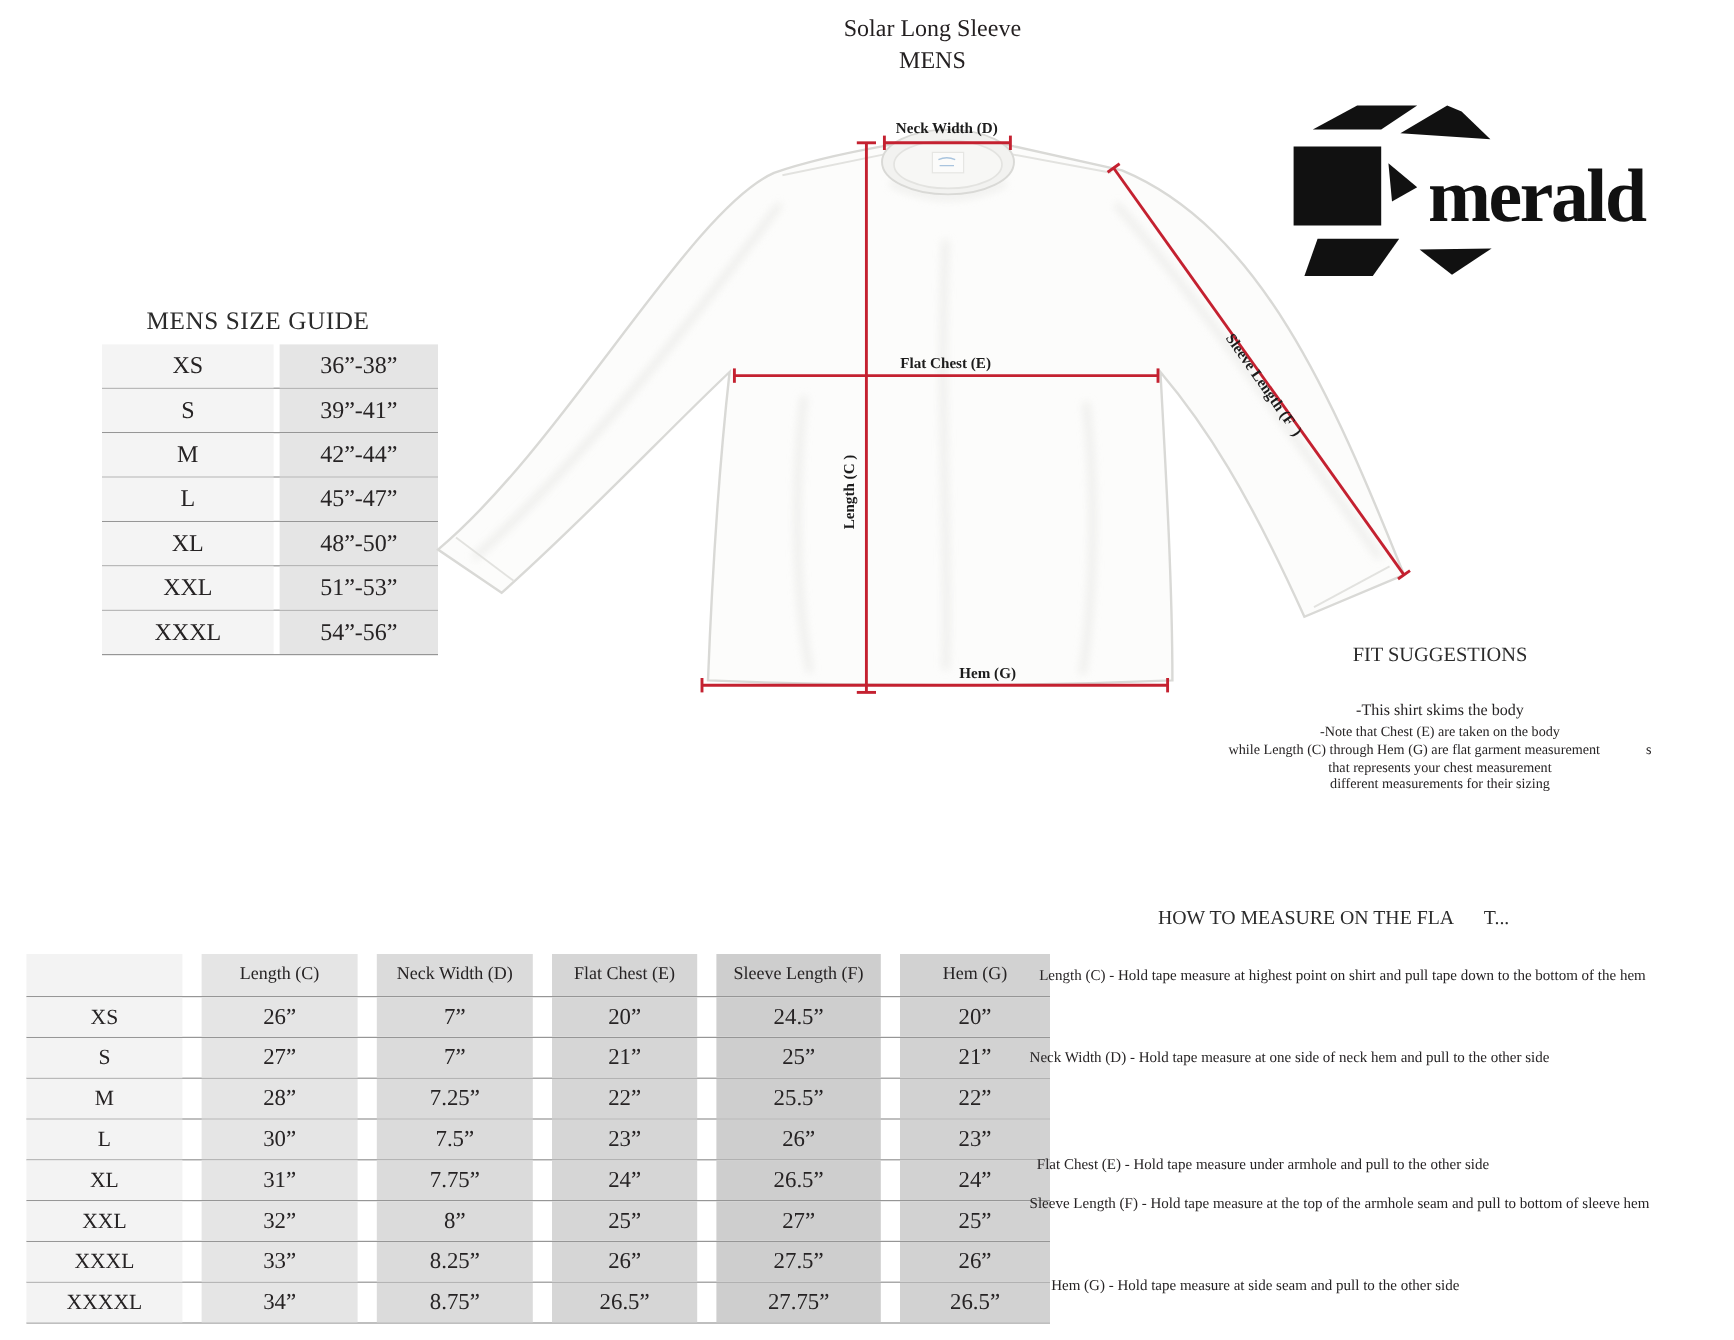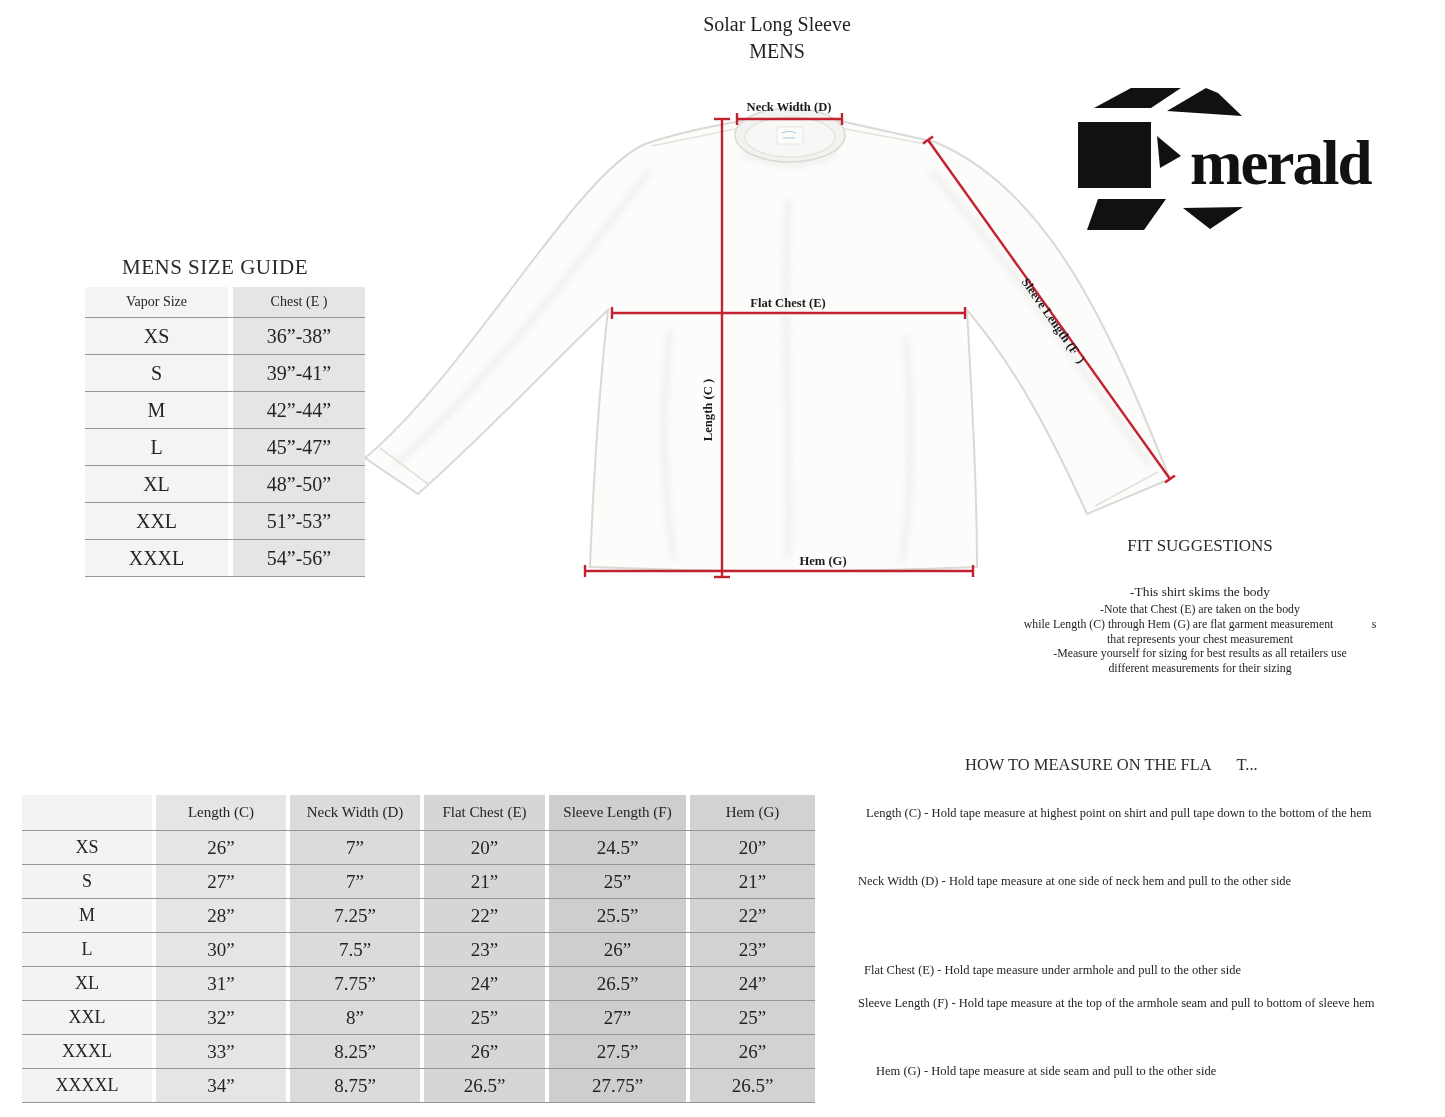--- a/index.html
+++ b/index.html
@@ -32,21 +32,21 @@
 
   
   .fit-heading{left:1040px;top:536px;width:320px;text-align:center;font-size:17px;color:#2b2b2b;}
   .fit-lines{left:955px;top:583px;width:490px;text-align:center;}
   .fit-line-big{font-size:13.4px;line-height:17px;margin-bottom:2px;}
   .fit-line{font-size:11.8px;line-height:14.8px;white-space:pre;}
 
   
   .spec-title{left:155px;top:756px;font-size:19px;color:#2b2b2b;}
   .spec{left:22px;top:795px;}
-  .sp-row{display:grid;grid-template-columns:130px 130px 130px 121px 137px 125px;column-gap:4px;
+  .sp-row{display:grid;grid-template-columns:130px 130px 130px 121px 137px 125px;column-gap:16px;
           border-bottom:1.6px solid #969696;box-sizing:border-box;height:34px;}
   .sp-row.head{height:36px;}
   .sp-row>div{display:flex;align-items:center;justify-content:center;}
   .sp-c0{background:#f3f3f3;}
   .sp-c1{background:#e5e5e5;}
   .sp-c2{background:#dbdbdb;}
   .sp-c3{background:#d6d6d6;}
   .sp-c4{background:#cecece;}
   .sp-c5{background:#d2d2d2;}
   .sp-row.head>div{font-size:15px;}
@@ -80,24 +80,20 @@
       <polygon points="12,38 85,38 85,104 12,104"></polygon>
       <polygon points="91,52 115,72 94,84"></polygon>
       <polygon points="32,115 100,115 78,146 21,146"></polygon>
       <polygon points="117,124 177,123 144,145"></polygon>
     </g>
     <text class="logo-word" x="124" y="100">merald</text>
   </svg>
 
   <div class="abs sg-heading">MENS SIZE GUIDE</div>
   <div class="abs sg">
-    <div class="sg-row head">
-      <div class="sg-c0">Vapor Size</div>
-      <div class="sg-c1">Chest  (E )</div>
-    </div>
     <div class="sg-row">
       <div class="sg-c0">XS</div>
       <div class="sg-c1">36”-38”</div>
     </div>
     <div class="sg-row">
       <div class="sg-c0">S</div>
       <div class="sg-c1">39”-41”</div>
     </div>
     <div class="sg-row">
       <div class="sg-c0">M</div>
@@ -197,21 +193,20 @@
     <text class="m-label" transform="translate(700,243) rotate(55)" text-anchor="middle">Sleeve Length (F&nbsp;&nbsp;)</text>
     <text class="m-label" x="473" y="485" text-anchor="middle">Hem (G)</text>
   </svg>
 
   <div class="abs fit-heading">FIT SUGGESTIONS</div>
   <div class="abs fit-lines">
     <div class="fit-line-big">-This shirt skims the body</div>
     <div class="fit-line">-Note that Chest (E) are taken on the body</div>
     <div class="fit-line">while Length (C) through Hem (G) are flat garment measurement&nbsp;&nbsp;&nbsp;&nbsp;&nbsp;&nbsp;&nbsp;&nbsp;&nbsp;&nbsp;&nbsp;&nbsp;&nbsp;s</div>
     <div class="fit-line">that represents your chest measurement</div>
-    <div class="fit-line">-Measure yourself for sizing for best results as all retailers use</div>
     <div class="fit-line">different measurements for their sizing</div>
   </div>
 
 
   <div class="abs spec">
     <div class="sp-row head">
       <div class="sp-c0"></div>
       <div class="sp-c1">Length (C)</div>
       <div class="sp-c2">Neck Width (D)</div>
       <div class="sp-c3">Flat Chest (E)</div>

